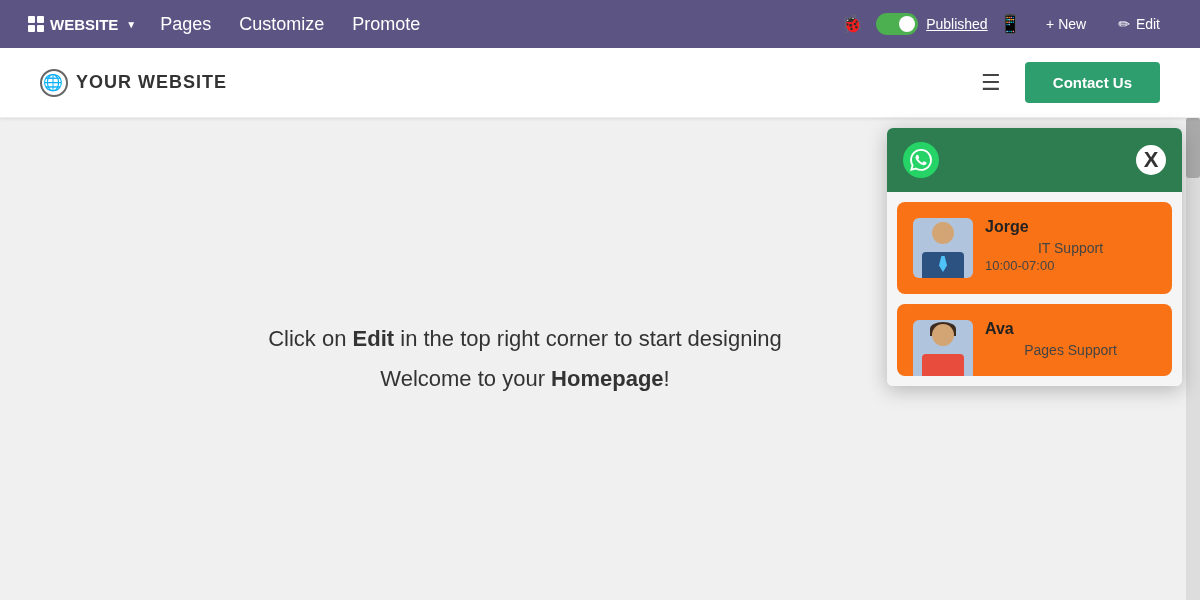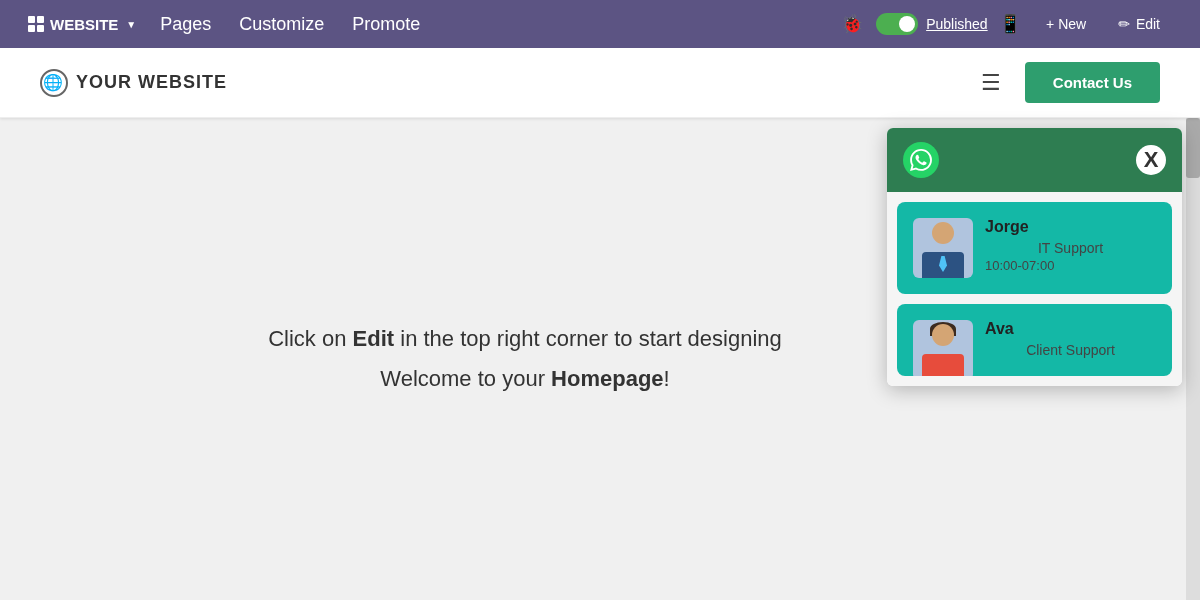--- a/index.html
+++ b/index.html
@@ -248,21 +248,21 @@
       display: flex;
       align-items: center;
       justify-content: center;
       line-height: 1;
     }
     .widget-body {
       padding: 10px;
       background: #f5f5f5;
     }
     .agent-card {
-      background: #14b8a6;
+      background: #f97316;
       border-radius: 8px;
       padding: 16px;
       margin-bottom: 10px;
       display: flex;
       align-items: flex-start;
       gap: 12px;
     }
     .agent-avatar {
       width: 60px;
       height: 60px;
@@ -446,18 +446,18 @@
       <div class="agent-card" style="margin-bottom:0; height:72px; overflow:hidden;">
         <div class="agent-avatar avatar-ava">
           <div class="avatar-person">
             <div class="hair"></div>
             <div class="head"></div>
             <div class="body"></div>
           </div>
         </div>
         <div class="agent-info">
           <div class="agent-name">Ava</div>
-          <div class="agent-role">Client Support</div>
+          <div class="agent-role">Pages Support</div>
         </div>
       </div>
     </div>
   </div>
 </div>
 
 </body></html>

